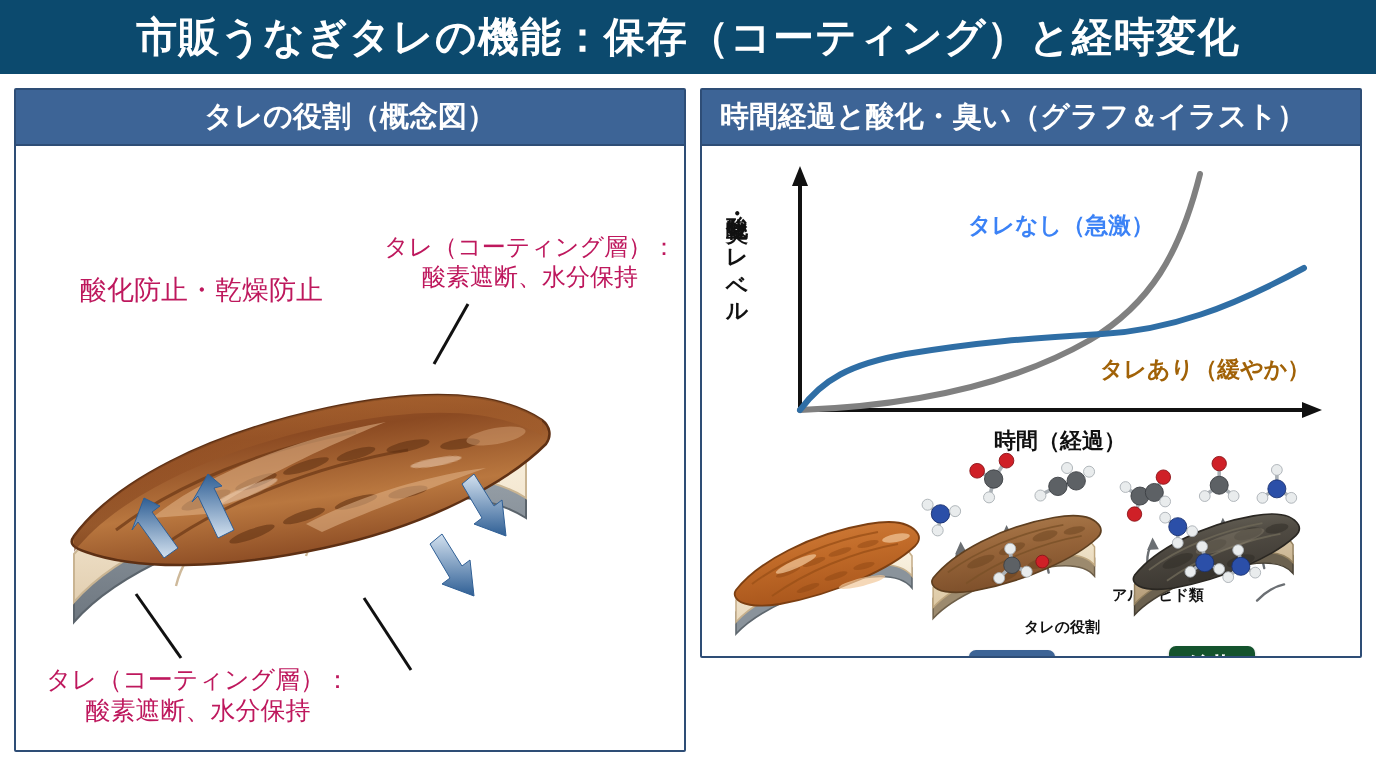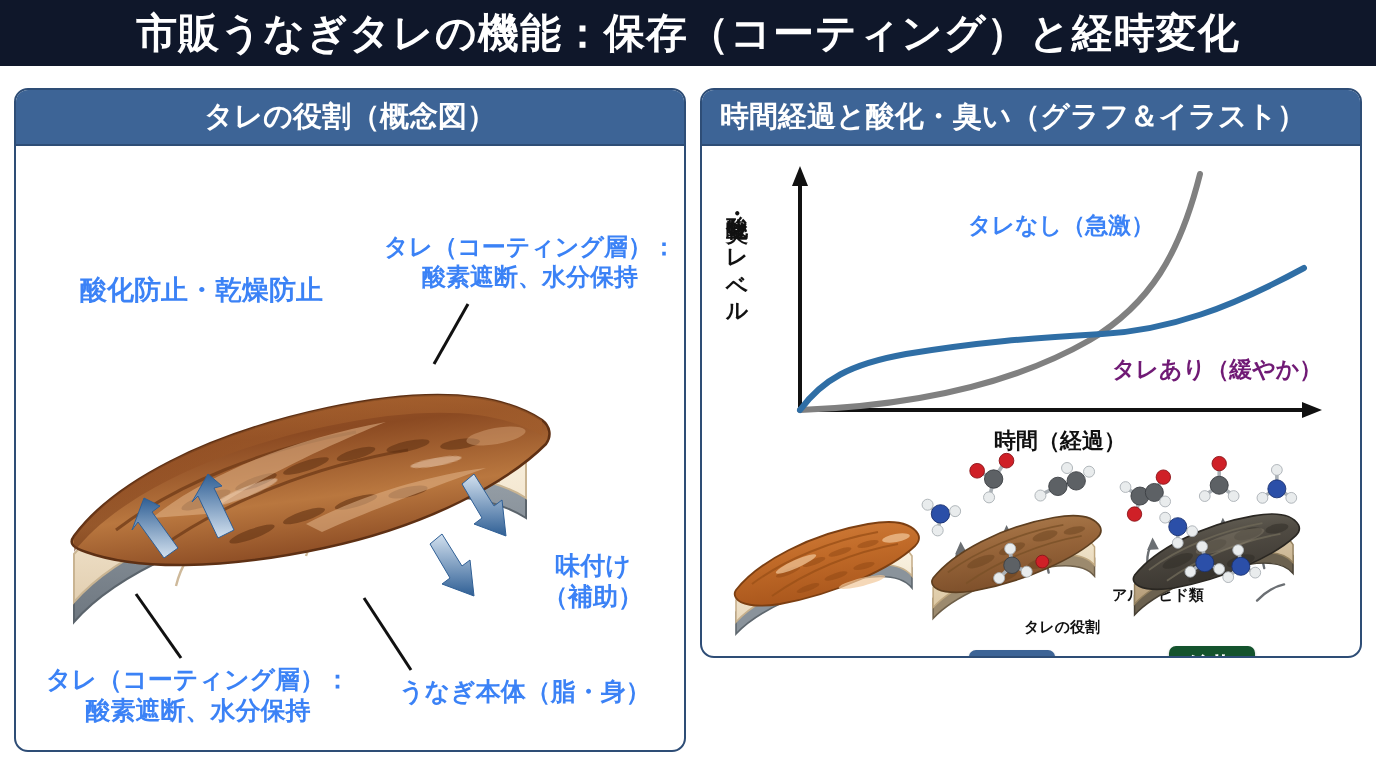--- a/index.html
+++ b/index.html
@@ -5,53 +5,53 @@
   html,body{margin:0;padding:0;}
   body{
     width:1376px;height:768px;
     background:#ffffff;
     font-family:"Liberation Sans","DejaVu Sans",sans-serif;
     overflow:hidden;
     position:relative;
   }
   
   #title-bar{
-    position:absolute;left:0;top:0;width:1376px;height:66px;
-    background:#0f172a;
+    position:absolute;left:0;top:0;width:1376px;height:74px;
+    background:#0c4a6e;
     display:flex;align-items:center;justify-content:center;
   }
   #title-bar .title-text{
     color:#ffffff;font-size:41px;font-weight:bold;letter-spacing:1px;
     white-space:nowrap;
   }
   
   .panel{
     position:absolute;
     background:#ffffff;
     border:2px solid #2e4d76;
-    border-radius:14px;
+    border-radius:2px;
     box-sizing:border-box;
     overflow:hidden;
   }
   #panel-left{left:14px;top:88px;width:672px;height:664px;}
   #panel-right{left:700px;top:88px;width:662px;height:570px;}
   .panel-header{
     height:54px;background:#3d6496;
     display:flex;align-items:center;justify-content:center;
     border-bottom:2px solid #2e4d76;
   }
   #panel-right .panel-header{justify-content:flex-start;padding-left:18px;}
   .panel-header-text{
     color:#ffffff;font-size:29px;font-weight:bold;white-space:nowrap;
   }
   .panel-body{position:relative;width:100%;height:608px;}
 
   
   .lbl{
-    position:absolute;color:#3b82f6;font-weight:bold;
+    position:absolute;color:#be185d;font-weight:normal;
     line-height:1.25;white-space:nowrap;
   }
   #label-antioxidation{left:28px;top:128px;font-size:27px;margin-left:36px;}
   #label-coat-top{left:368px;top:86px;font-size:24px;text-align:center;}
   #label-season{left:527px;top:404px;font-size:25px;text-align:center;}
   #label-coat-bottom{left:30px;top:518px;font-size:25px;text-align:center;}
   #label-body{left:383px;top:530px;font-size:25px;}
 
   
   #eel-big{position:absolute;left:40px;top:140px;width:520px;height:430px;}
@@ -62,21 +62,21 @@
     position:absolute;color:#111;font-weight:bold;font-size:22px;white-space:nowrap;
   }
   #ylabel{
     left:-8px;top:40px;width:30px;
     writing-mode:vertical-rl;text-orientation:upright;
     letter-spacing:2px;
   }
   #xlabel{left:252px;top:268px;padding-left:12px;}
   .curve-label{position:absolute;font-weight:bold;font-size:23px;white-space:nowrap;}
   #curve-label-none{left:238px;top:52px;color:#3b82f6;}
-  #curve-label-with{left:382px;top:196px;color:#701a75;font-family:Liberation Serif, serif;}
+  #curve-label-with{left:370px;top:196px;color:#a16207;font-family:Liberation Serif, serif;}
 
   
   .stage{position:absolute;width:200px;}
   #stage-0{left:20px;top:318px;}
   #stage-1{left:210px;top:300px;}
   #stage-2{left:410px;top:296px;}
   .stage-art{position:relative;width:200px;height:200px;}
   .stage-badge{
     margin:0 auto;width:86px;height:42px;border-radius:7px;
     display:flex;align-items:center;justify-content:center;
@@ -215,31 +215,26 @@
       <line x1="395" y1="524" x2="348" y2="452" stroke="#111" stroke-width="3"></line>
     </svg>
 
     <div class="lbl" id="label-antioxidation">酸化防止・乾燥防止</div>
 
     <div class="lbl" id="label-coat-top">
       <div>タレ（コーティング層）：</div>
       <div>酸素遮断、水分保持</div>
     </div>
 
-    <div class="lbl" id="label-season">
-      <div>味付け</div>
-      <div>（補助）</div>
-    </div>
 
     <div class="lbl" id="label-coat-bottom">
       <div>タレ（コーティング層）：</div>
       <div>酸素遮断、水分保持</div>
     </div>
 
-    <div class="lbl" id="label-body">うなぎ本体（脂・身）</div>
   </div>
 </section>
 
 <section class="panel" id="panel-right">
   <div class="panel-header">
     <span class="panel-header-text">時間経過と酸化・臭い（グラフ＆イラスト）</span>
   </div>
   <div class="panel-body">
 
     <div id="graph">

